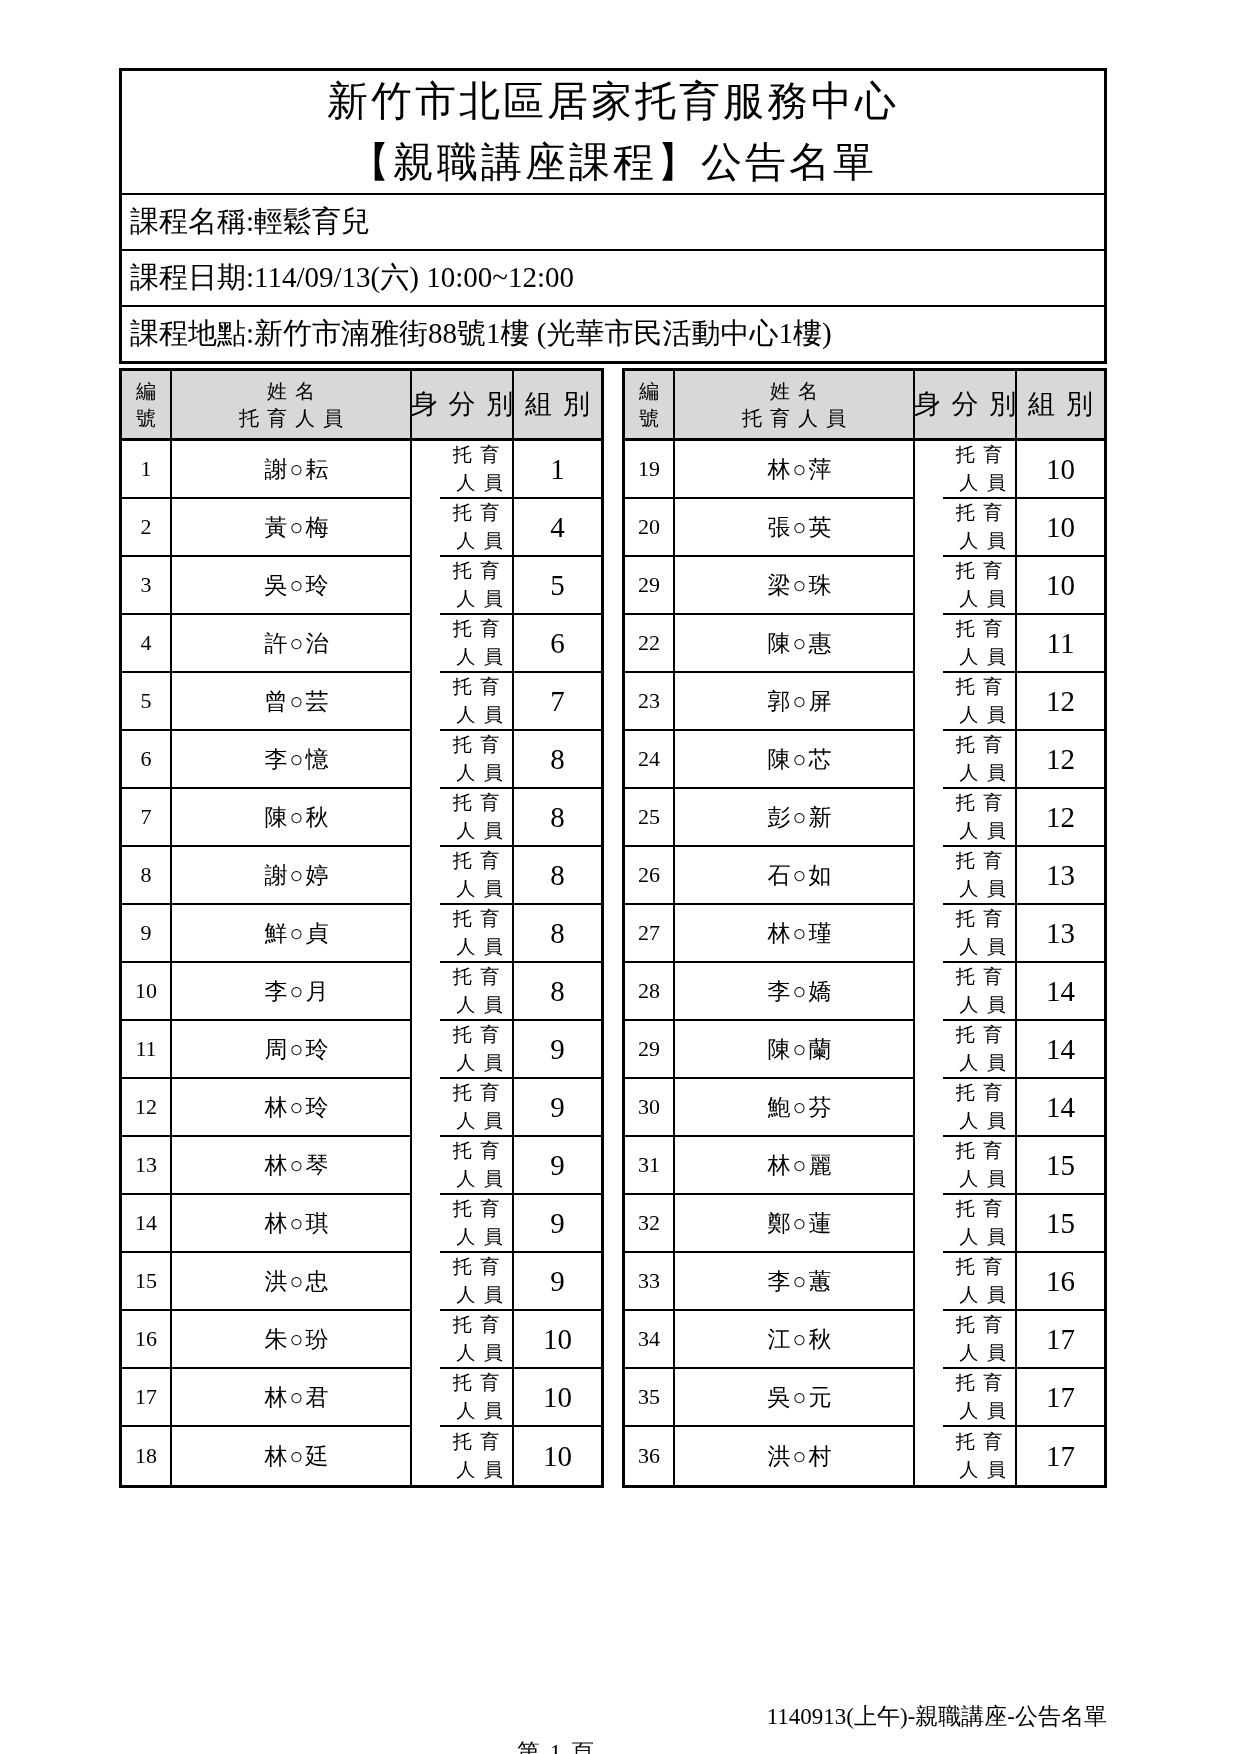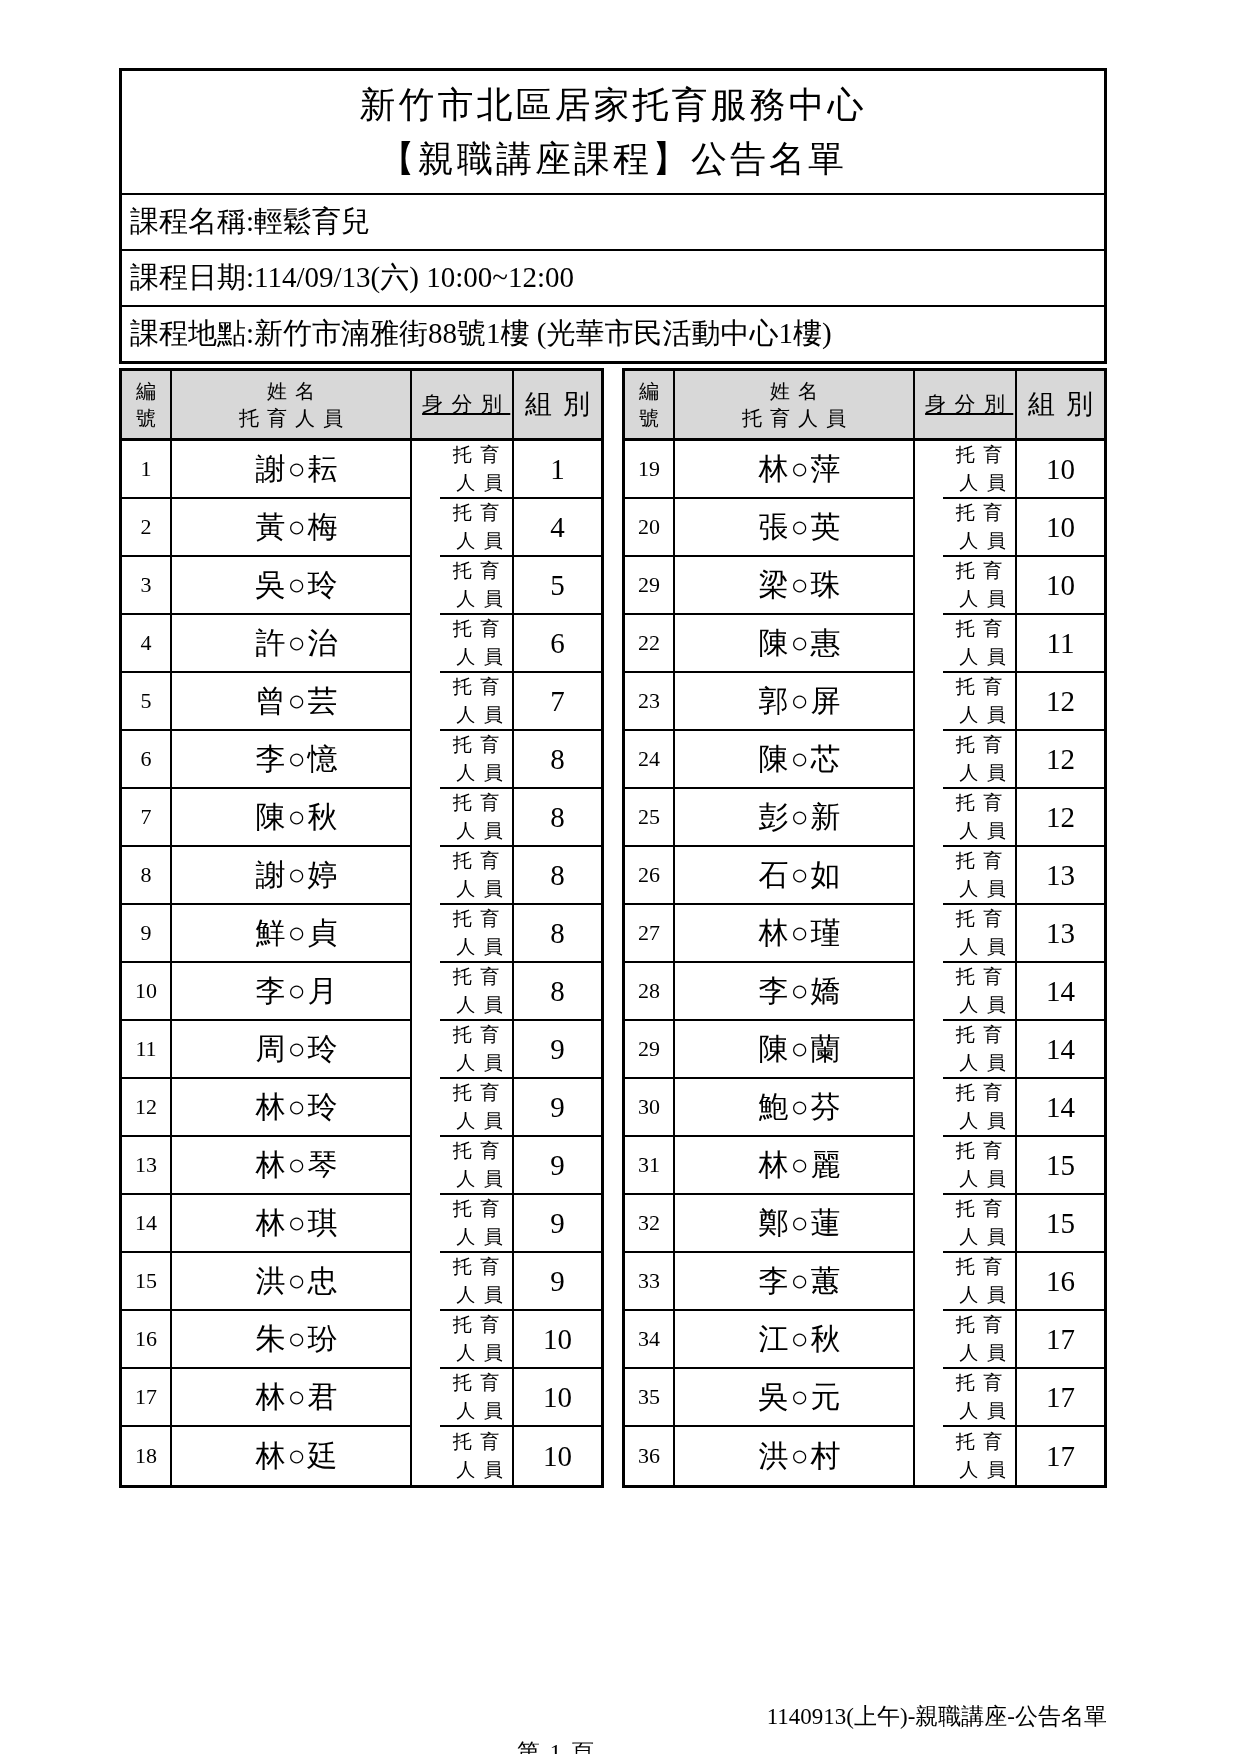--- a/index.html
+++ b/index.html
@@ -18,21 +18,21 @@
   .page{position:absolute;left:119px;top:68px;width:988px;}
 
   
   .header-stack{border:3px solid var(--border-color);}
   .hdr-row{border-top:2px solid var(--border-color);}
   .hdr-row:first-child{border-top:none;}
   .title-box{
     height:122px;display:flex;flex-direction:column;
     justify-content:center;align-items:center;
   }
-  .title-line{font-size:36px;letter-spacing:3px;line-height:1.5;white-space:nowrap;}
+  .title-line{font-size:41px;letter-spacing:3px;line-height:1.5;white-space:nowrap;}
   .info-row{
     height:56px;display:flex;align-items:center;
     padding-left:8px;font-size:29px;white-space:nowrap;
   }
 
   
   .tables{display:flex;gap:18px;margin-top:4px;}
   .half{
     width:485px;border:3px solid var(--border-color);
     display:grid;grid-template-columns:50px 240px 102px 1fr;
@@ -45,23 +45,23 @@
     border-bottom:2px solid var(--border-color);
     display:flex;flex-direction:column;align-items:center;justify-content:center;
     overflow:hidden;
   }
   .trow .c:nth-child(4){border-right:none;}
   .rows .trow:last-child .c{border-bottom:none;}
   .head .c{background:var(--header-bg);border-bottom:3px solid var(--border-color);}
   .hc{font-size:20px;line-height:1.35;}
   .hc .l{letter-spacing:.4em;text-indent:.4em;white-space:nowrap;}
   .hc.group-h{font-size:27px;justify-content:center;}
-  .hc.ident-h{font-size:21px;text-decoration:underline;}
+  .hc.ident-h{font-size:27px;}
   .no-cell{font-size:22px;}
-  .name-cell{font-size:30px;letter-spacing:2px;flex-direction:row;white-space:nowrap;padding-left:13px;}
+  .name-cell{font-size:23px;letter-spacing:2px;flex-direction:row;white-space:nowrap;padding-left:13px;}
   .ident-cell{font-size:19px;line-height:1.5;margin-left:28px;}
   .ident-cell .l{letter-spacing:.45em;text-indent:.45em;white-space:nowrap;}
   .ident-cell .l2{padding-left:7px;}
   .group-cell{font-size:29px;}
 
   
   .footer{position:relative;margin-top:213px;height:32px;font-size:23px;}
   .page-num{position:absolute;left:398px;letter-spacing:2px;white-space:nowrap;margin-top:36px;}
   .doc-ref{position:absolute;right:0;white-space:nowrap;}
 </style>

